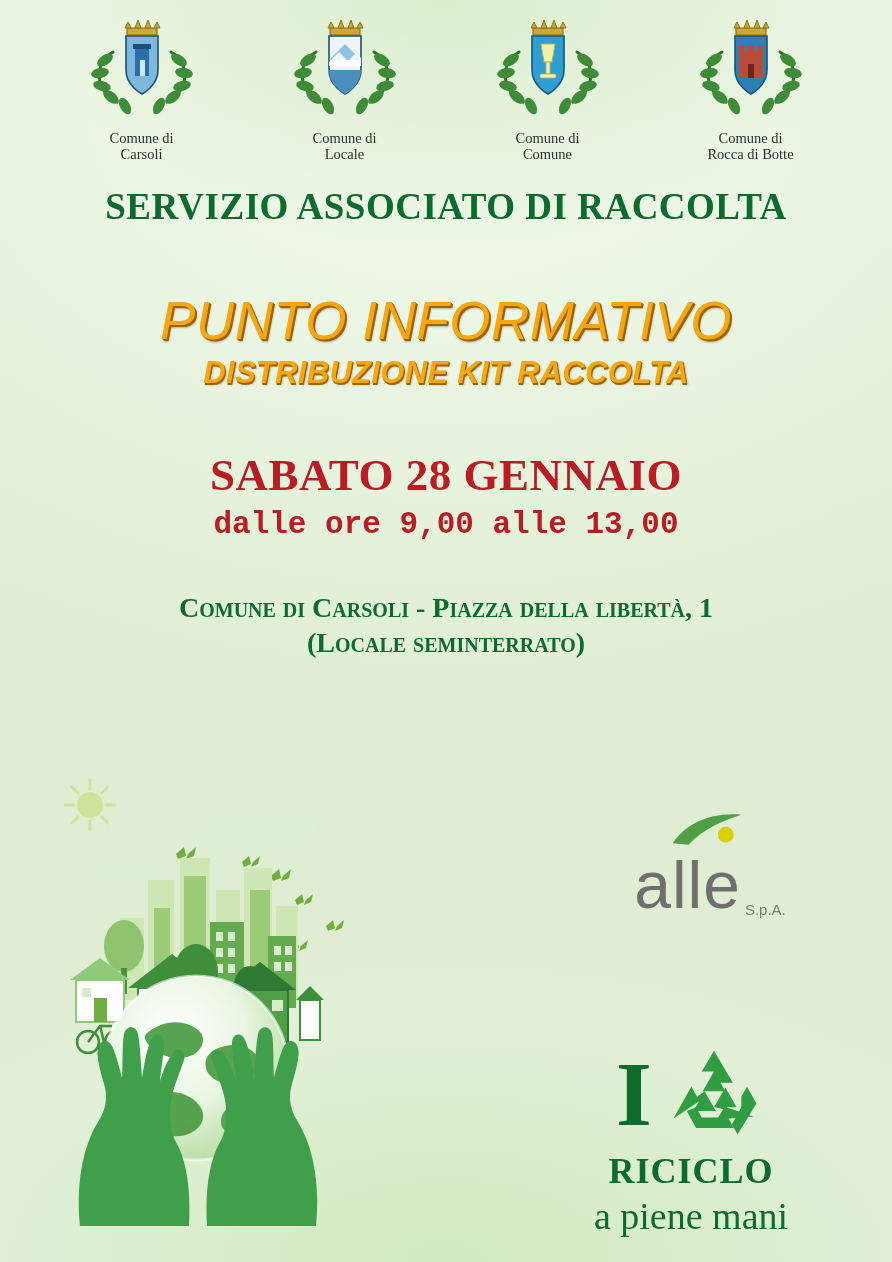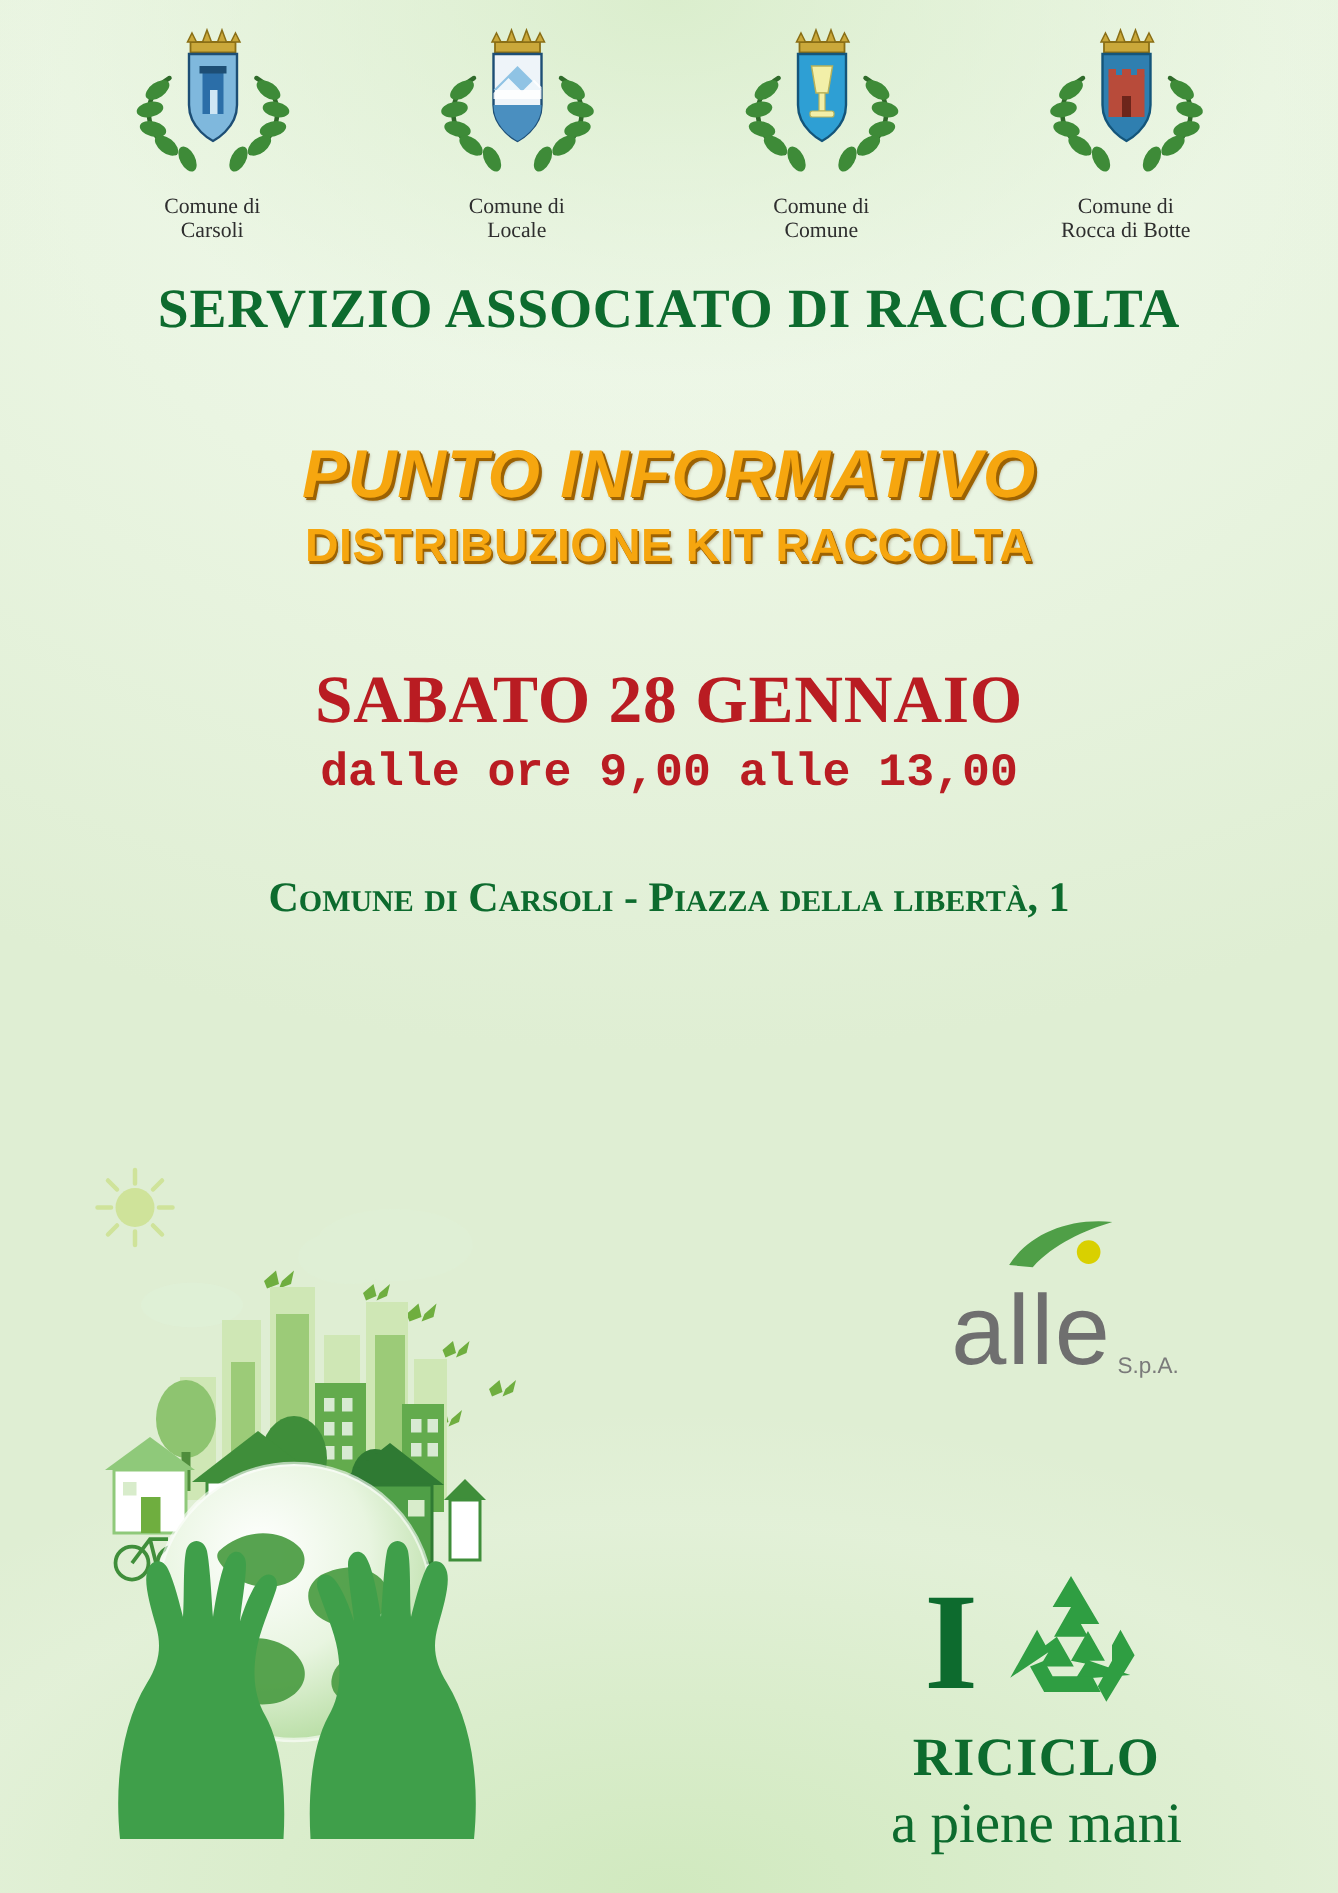--- a/index.html
+++ b/index.html
@@ -68,35 +68,36 @@
     letter-spacing: 0.5px;
     line-height: 1.22;
     color: #0d6b2e;
   }
   .title-green .l2 { display: block; }
 
   .punto {
     text-align: center;
     margin-top: 60px;
     font-family: "Liberation Sans", sans-serif;
-    font-weight: bold;
+    font-weight: normal;
     font-style: italic;
-    font-size: 45px;
+    font-size: 53px;
     letter-spacing: 0.5px;
     color: #f6a60f;
     text-shadow:
       1px 1px 0 #9c6203,
       2px 2px 0 #9c6203,
       2px 3px 2px rgba(80,50,0,0.35);
   }
   .punto-sub {
     text-align: center;
     margin-top: 4px;
     font-family: "Liberation Sans", sans-serif;
     font-weight: bold;
+    font-style: italic;
     font-size: 31px;
     letter-spacing: 0.3px;
     color: #f6a60f;
     text-shadow:
       1px 1px 0 #9c6203,
       1px 2px 0 #9c6203,
       2px 2px 2px rgba(80,50,0,0.3);
   }
 
   .date-line {
@@ -349,20 +350,21 @@
   </div>
 
   <div class="punto">PUNTO INFORMATIVO</div>
   <div class="punto-sub">DISTRIBUZIONE KIT RACCOLTA</div>
 
   <div class="date-line">SABATO 28 GENNAIO</div>
   <div class="time-line">dalle ore 9,00 alle 13,00</div>
 
   <div class="address">
     <span>Comune di Carsoli - Piazza della libertà, 1</span>
+    <span class="l2">(Locale seminterrato)</span>
   </div>
 
   <div class="bottom">
 
     <div class="eco-art">
       <svg viewBox="0 0 400 500" width="400" height="500">
 
         <g fill="#dff0d6" opacity="0.9">
           <ellipse cx="235" cy="80" rx="52" ry="24"></ellipse>
           <ellipse cx="205" cy="88" rx="34" ry="18"></ellipse>

